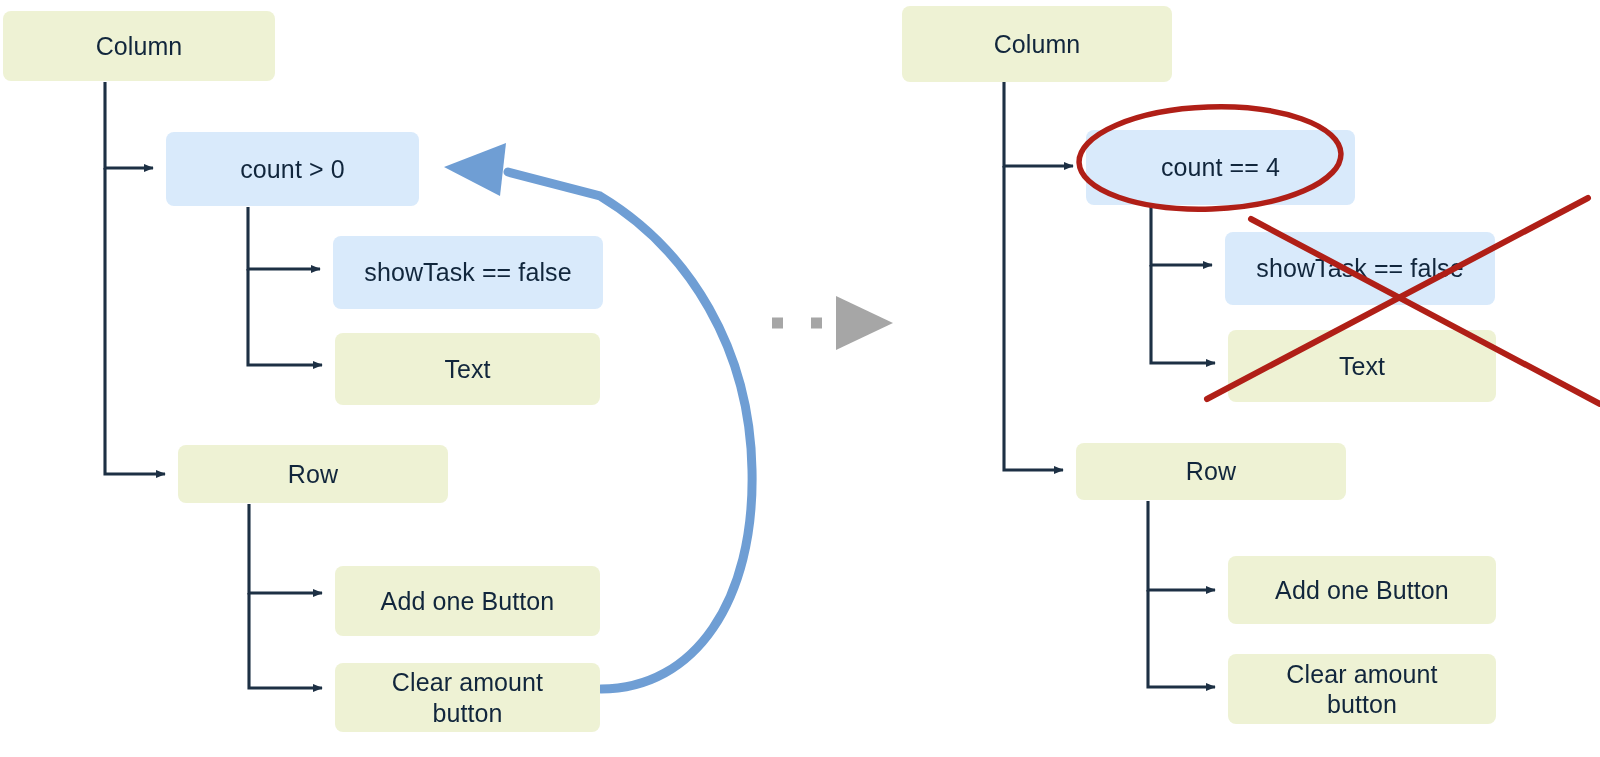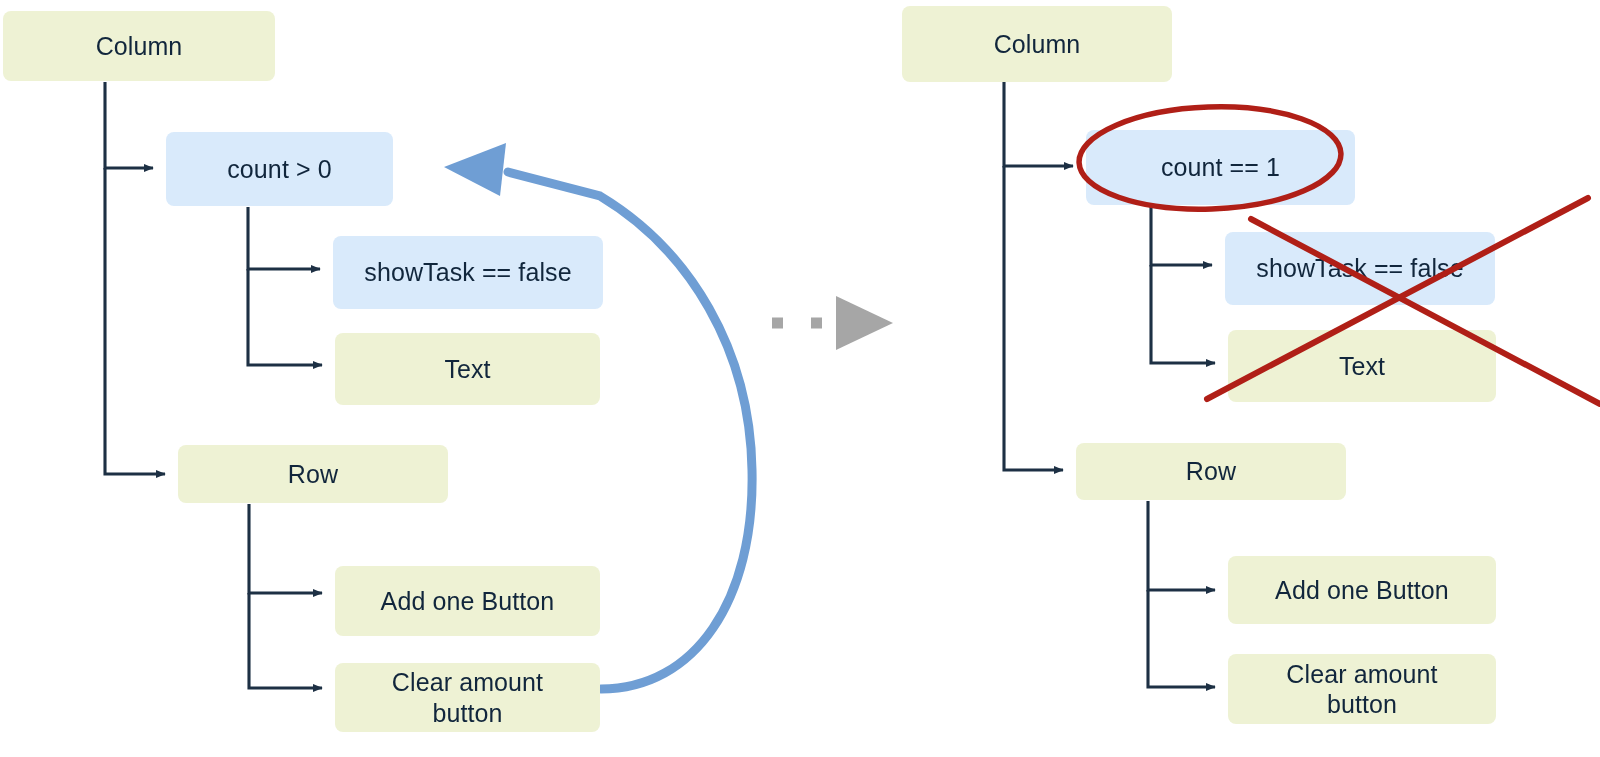--- a/index.html
+++ b/index.html
@@ -142,21 +142,21 @@
       <path class="edge-line" d="M1148,501 L1148,590 L1215,590" marker-end="url(#ah)"></path>
     </g>
     <g>
       <path class="edge-line" d="M1148,590 L1148,687 L1215,687" marker-end="url(#ah)"></path>
     </g>
   </svg>
 
   <div class="node green" style="left:3px; top:11px; width:272px; height:70px;">
     <span>Column</span>
   </div>
-  <div class="node blue" style="left:166px; top:132px; width:227px; height:74px;">
+  <div class="node blue" style="left:166px; top:132px; width:253px; height:74px;">
     <span>count &gt; 0</span>
   </div>
   <div class="node blue" style="left:333px; top:236px; width:270px; height:73px;">
     <span>showTask == false</span>
   </div>
   <div class="node green" style="left:335px; top:333px; width:265px; height:72px;">
     <span>Text</span>
   </div>
   <div class="node green" style="left:178px; top:445px; width:270px; height:58px;">
     <span>Row</span>
@@ -166,21 +166,21 @@
   </div>
   <div class="node green" style="left:335px; top:663px; width:265px; height:69px;">
     <span>Clear amount
 button</span>
   </div>
 
   <div class="node green" style="left:902px; top:6px; width:270px; height:76px;">
     <span>Column</span>
   </div>
   <div class="node blue" style="left:1086px; top:130px; width:269px; height:75px;">
-    <span>count == 1</span>
+    <span>count == 4</span>
   </div>
   <div class="node blue" style="left:1225px; top:232px; width:270px; height:73px;">
     <span>showTask == false</span>
   </div>
   <div class="node green" style="left:1228px; top:330px; width:268px; height:72px;">
     <span>Text</span>
   </div>
   <div class="node green" style="left:1076px; top:443px; width:270px; height:57px;">
     <span>Row</span>
   </div>

